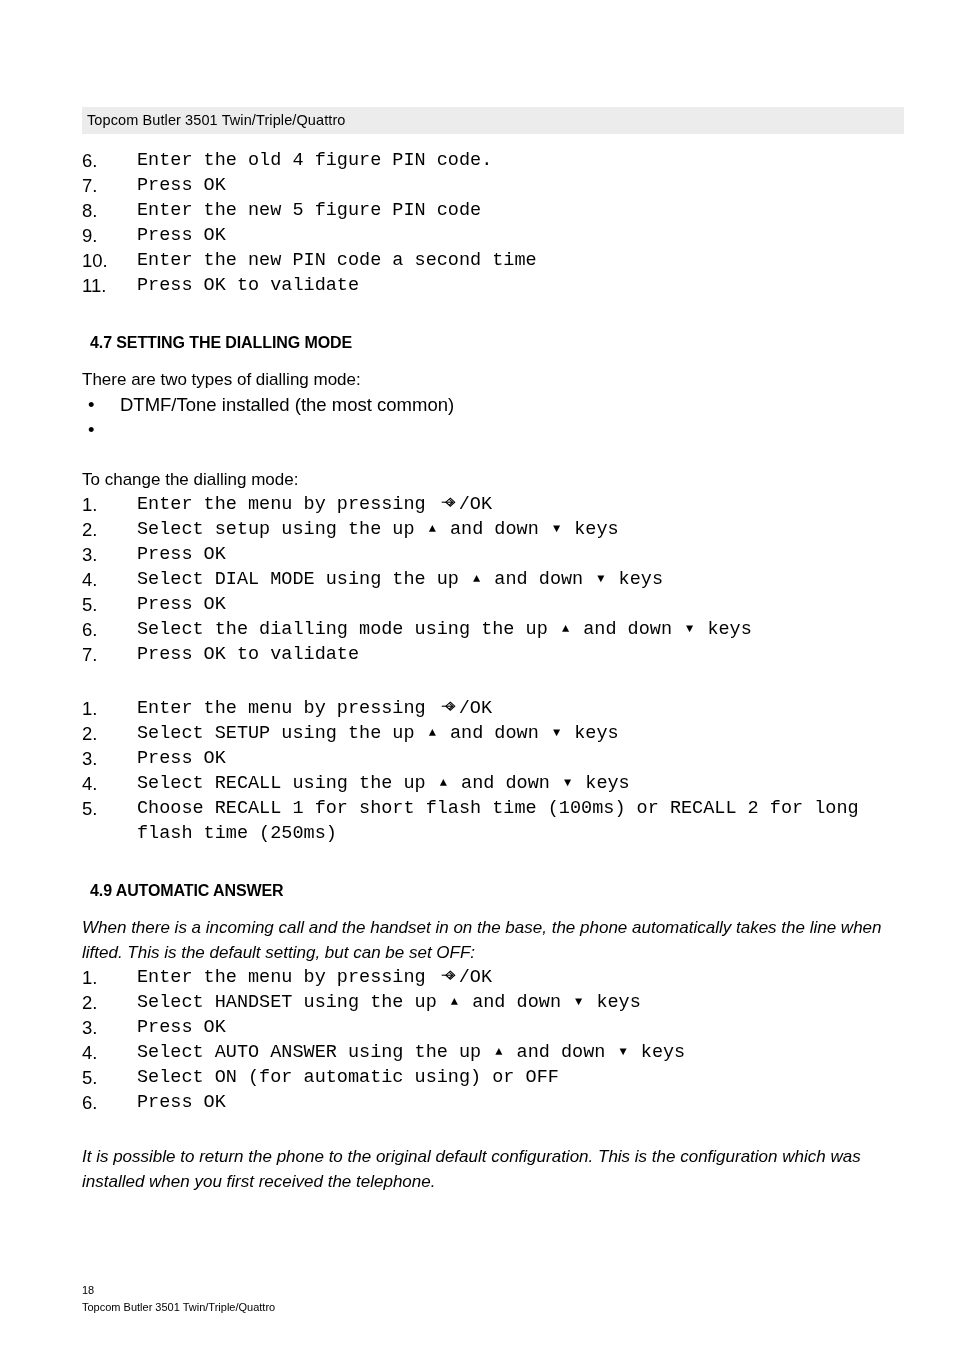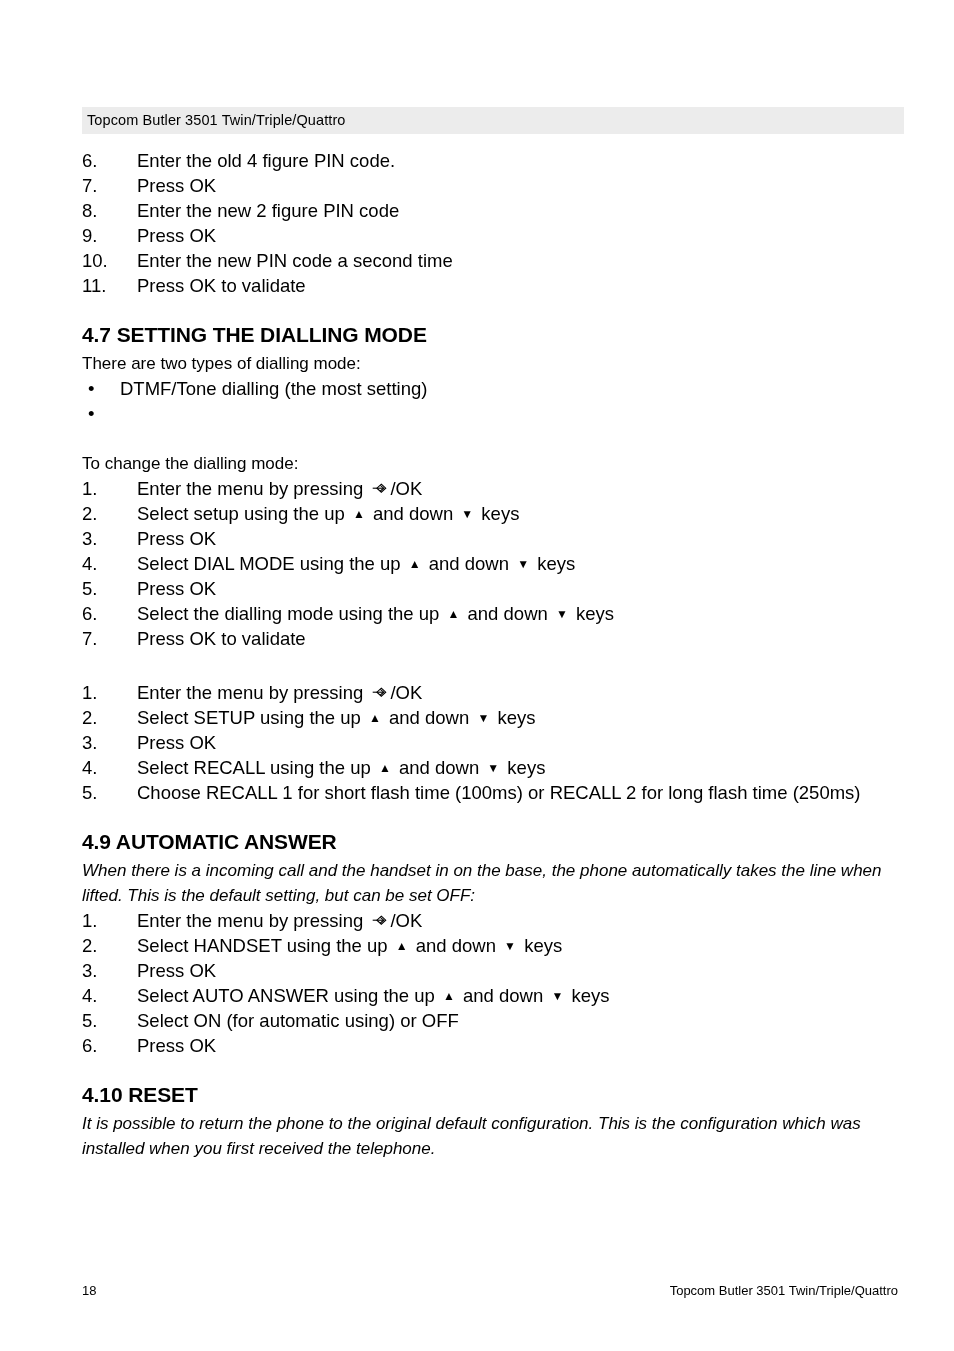--- a/index.html
+++ b/index.html
@@ -45,24 +45,24 @@
   
   .content {
     position: absolute;
     left: 82px;
     top: 148px;
     width: 816px;
   }
 
   
   h2.section-heading {
-    font-size: 21px;
+    font-size: 16px;
     font-weight: bold;
     line-height: 24px;
-    margin: 0;
+    margin: 8px;
     padding: 0;
     letter-spacing: -0.1px;
   }
   .sp-before-heading { height: 25px; }
   .sp-after-heading  { height: 4px; }
 
   
   p.body-text {
     font-size: 17px;
     line-height: 25px;
@@ -89,20 +89,21 @@
   }
   ul.num-list > li > .marker {
     position: absolute;
     left: 0;
     top: 0;
     width: 48px;
     text-align: left;
   }
   ul.num-list > li > .item-text {
     display: block;
+    font-family: Liberation Mono, monospace;
   }
 
   ul.bullet-list > li {
     position: relative;
     font-size: 18.5px;
     line-height: 25px;
     padding-left: 38px;
     min-height: 25px;
   }
   ul.bullet-list > li > .marker {
@@ -137,22 +138,23 @@
 
   
   .footer {
     position: absolute;
     left: 82px;
     top: 1282px;
     width: 816px;
     display: flex;
     justify-content: space-between;
     align-items: baseline;
-    font-size: 13px;
+    font-size: 11px;
     line-height: 17px;
+    flex-direction: column;
   }
 </style>
 </head>
 <body>
 
 <div class="page">
 
   <div class="header-band">
     <div class="header-text">Topcom Butler 3501 Twin/Triple/Quattro</div>
   </div>
@@ -163,21 +165,21 @@
       <li>
         <span class="marker">6.</span>
         <span class="item-text">Enter the old 4 figure PIN code.</span>
       </li>
       <li>
         <span class="marker">7.</span>
         <span class="item-text">Press OK</span>
       </li>
       <li>
         <span class="marker">8.</span>
-        <span class="item-text">Enter the new 2 figure PIN code</span>
+        <span class="item-text">Enter the new 5 figure PIN code</span>
       </li>
       <li>
         <span class="marker">9.</span>
         <span class="item-text">Press OK</span>
       </li>
       <li>
         <span class="marker">10.</span>
         <span class="item-text">Enter the new PIN code a second time</span>
       </li>
       <li>
@@ -188,21 +190,21 @@
 
     <div class="sp-before-heading"></div>
     <h2 class="section-heading">4.7 SETTING THE DIALLING MODE</h2>
     <div class="sp-after-heading"></div>
 
     <p class="body-text">There are two types of dialling mode:</p>
 
     <ul class="bullet-list">
       <li>
         <span class="marker">•</span>
-        <span class="item-text">DTMF/Tone dialling (the most setting)</span>
+        <span class="item-text">DTMF/Tone installed (the most common)</span>
       </li>
       <li>
         <span class="marker">•</span>
       </li>
     </ul>
 
     <div class="blank-line"></div>
 
     <p class="body-text">To change the dialling mode:</p>
 
@@ -308,21 +310,20 @@
         <span class="marker">5.</span>
         <span class="item-text">Select ON (for automatic using) or OFF</span>
       </li>
       <li>
         <span class="marker">6.</span>
         <span class="item-text">Press OK</span>
       </li>
     </ul>
 
     <div class="sp-before-heading"></div>
-    <h2 class="section-heading">4.10 RESET</h2>
     <div class="sp-after-heading"></div>
 
     <p class="body-text wrap">It is possible to return the phone to the original default configuration. This is the configuration which was installed when you first received the telephone.</p>
 
   </div>
 
   <div class="footer">
     <span>18</span>
     <span>Topcom Butler 3501 Twin/Triple/Quattro</span>
   </div>

